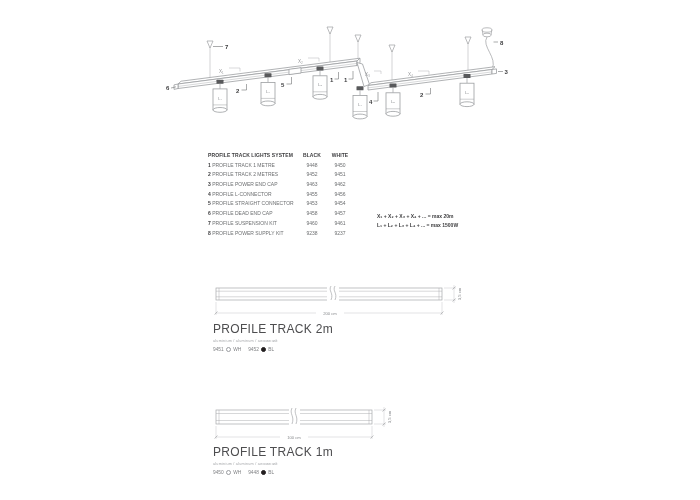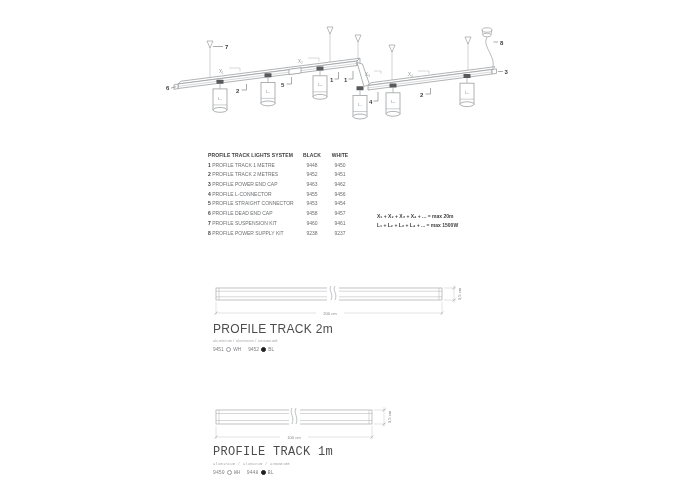--- a/index.html
+++ b/index.html
@@ -293,21 +293,21 @@
       <line x1="162" y1="4" x2="174" y2="4"></line>
       <line x1="162" y1="18" x2="174" y2="18"></line>
       <line x1="172" y1="1" x2="172" y2="21"></line>
       <line x1="170.5" y1="5.5" x2="173.5" y2="2.5" stroke="#8a8c8f"></line>
       <line x1="170.5" y1="19.5" x2="173.5" y2="16.5" stroke="#8a8c8f"></line>
     </g>
     <text class="dimtext" x="82" y="32.8" text-anchor="middle">100 cm</text>
     <text class="dimtext" x="0" y="0" text-anchor="middle" transform="translate(179,11) rotate(-90)">3,5 cm</text>
   </svg>
 
-  <div class="product-info" style="top:445px;font-family:Liberation Mono, monospace;">
+  <div class="product-info" style="top:445px;">
     <div class="product-title">PROFILE TRACK 1m</div>
     <div class="materials">aluminium / aluminum / алюминий</div>
     <div class="variants">
       <span class="code">9450</span>
       <span class="dot wh"></span>
       <span class="finish">WH</span>
       <span class="gap"></span>
       <span class="code">9448</span>
       <span class="dot bl"></span>
       <span class="finish">BL</span>

